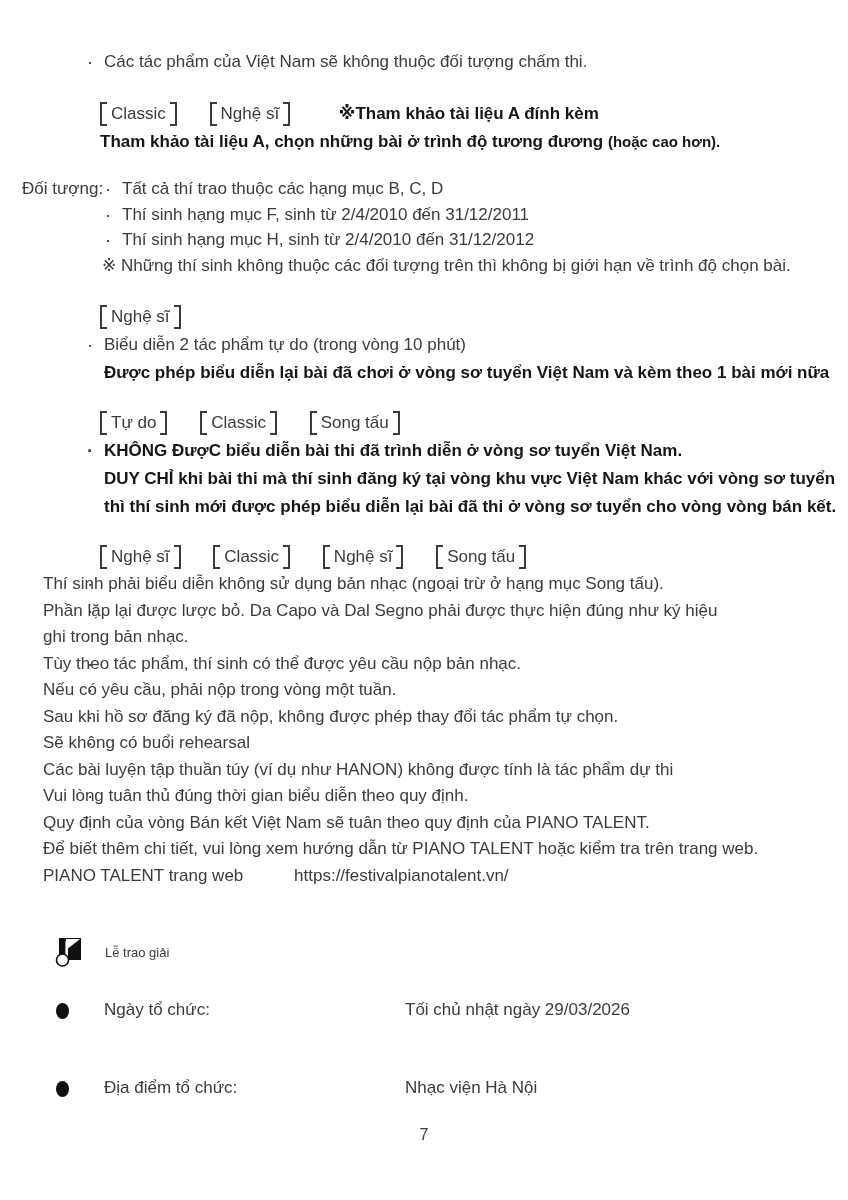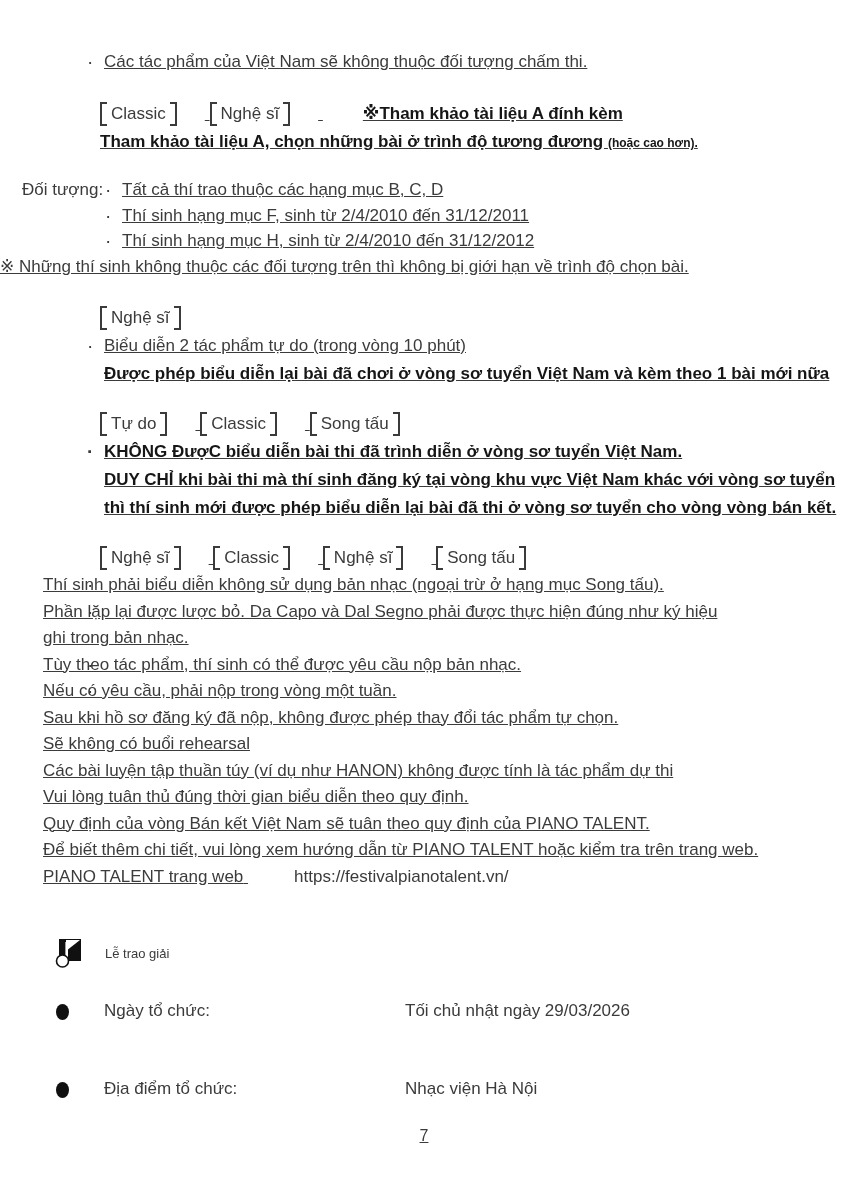--- a/index.html
+++ b/index.html
@@ -4,47 +4,47 @@
 <style>
   * { box-sizing: border-box; }
   html,body { margin:0; padding:0; }
   body {
     width: 848px; height: 1200px;
     background: #ffffff;
     font-family: "Liberation Sans", "DejaVu Sans", sans-serif;
     color: #3b3b3b;
     overflow: hidden;
   }
-  .doc { position: relative; width: 848px; height: 1200px; padding-top: 48px; text-decoration: underline; }
+  .doc { position: relative; width: 848px; height: 1200px; padding-top: 48px; }
   .row { position: relative; font-size: 17px; line-height: 28px; }
   .bullet { padding-left: 104px; }
   .bullet::before {
     content: "·"; position: absolute; left: 87px; top: 0;
     font-size: 19px; line-height: inherit; color: #3b3b3b;
   }
   .cont { padding-left: 104px; }
   .bold { font-weight: bold; color: #161616; }
   .tagline { padding-left: 100px; font-size: 17px; line-height: 28px; }
   .tag { position: relative; display: inline-block; padding: 0 11px; margin-right: 28px; color: #3b3b3b; }
   .tag::before, .tag::after {
     content: ""; position: absolute; top: 2px; bottom: 2px; width: 5px;
     border-top: 2.5px solid #3b3b3b; border-bottom: 2.5px solid #3b3b3b;
   }
   .tag::before { left: 0; border-left: 2.5px solid #3b3b3b; }
   .tag::after  { right: 0; border-right: 2.5px solid #3b3b3b; }
-  .ref-note { margin-left: 40px; }
+  .ref-note { margin-left: 16px; }
   .instr { padding-left: 100px; }
-  .instr .paren { font-size: 12px; }
+  .instr .paren { font-size: 15px; }
   .sub { line-height: 25.5px; padding-left: 122px; }
   .sub::before {
     content: "·"; position: absolute; left: 105px; top: 0;
     font-size: 19px; color: #3b3b3b;
   }
   .dt-label { position: absolute; left: 22px; }
-  .note-row { line-height: 25.5px; }
+  .note-row { line-height: 25.5px; padding-left: 102px; }
   .mt-sect { margin-top: 24px; }
   .mt-sect2 { margin-top: 25px; }
   .mt-sect3 { margin-top: 22px; }
   .dt-block { margin-top: 20px; }
   .dense { line-height: 26.5px; padding-left: 43px; }
   .web-url { display: inline-block; margin-left: 46px; }
   .award-header { position: relative; margin-top: 50px; height: 30px; }
   .award-header .ttl { position: absolute; left: 105px; top: 6px; font-size: 13px; }
   .note-icon { position: absolute; left: 53px; top: -2px; width: 30px; height: 30px; }
   .aw-row { position: relative; font-size: 17px; line-height: 28px; height: 28px; }

